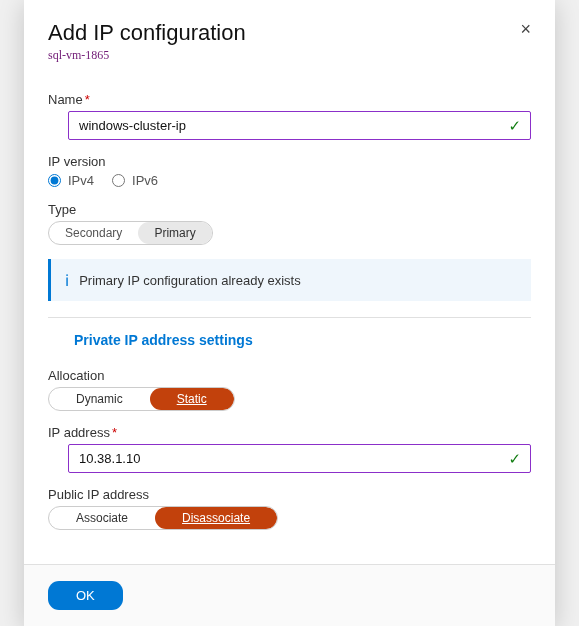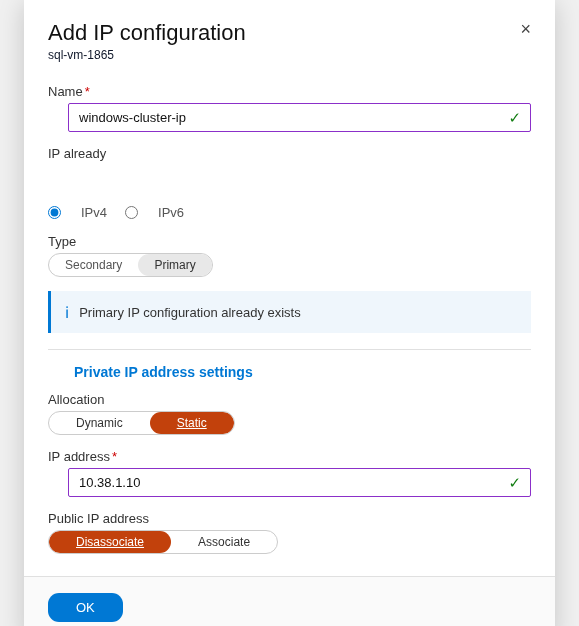--- a/index.html
+++ b/index.html
@@ -25,22 +25,23 @@
       border-bottom: none;
     }
     .dialog-title {
       font-size: 22px;
       font-weight: 300;
       color: #111;
       margin-bottom: 2px;
     }
     .dialog-subtitle {
       font-size: 12px;
-      color: #0f172a;
-      margin-bottom: 0;
+      color: #701a75;
+      margin-bottom: 7px;
+      font-family: Liberation Serif, serif;
     }
     .close-btn {
       position: absolute;
       top: 18px;
       right: 18px;
       background: none;
       border: none;
       font-size: 18px;
       cursor: pointer;
       color: #444;
@@ -88,25 +89,24 @@
     }
     .radio-group {
       display: flex;
       gap: 18px;
       align-items: center;
       margin-top: 2px;
     }
     .radio-label {
       display: flex;
       align-items: center;
-      gap: 20px;
+      gap: 7px;
       font-size: 13px;
       color: #555;
       cursor: pointer;
-      margin-top: 40px;
     }
     .radio-label input[type="radio"] {
       accent-color: #0078d4;
     }
     .toggle-group {
       display: flex;
       border: 1px solid #ccc;
       border-radius: 20px;
       overflow: hidden;
       width: fit-content;
@@ -165,21 +165,21 @@
       flex-shrink: 0;
     }
     .info-text {
       font-size: 13px;
       color: #333;
     }
     .section-title {
       font-size: 14px;
       font-weight: 600;
       color: #0078d4;
-      margin-bottom: 12px;
+      margin-bottom: 20px;
       padding-left: 26px;
     }
     .divider {
       height: 1px;
       background: #e0e0e0;
       margin: 10px 0 14px 0;
     }
     .dialog-footer {
       padding: 16px 24px;
       border-top: 1px solid #e0e0e0;
@@ -221,21 +221,21 @@
       <label class="form-label">
         <span>Name</span><span class="required">*</span>
       </label>
       <div class="input-wrapper">
         <input class="text-input" type="text" value="windows-cluster-ip" style="">
         <span class="input-check">✓</span>
       </div>
     </div>
 
     <div class="form-group">
-      <label class="form-label">IP already</label>
+      <label class="form-label">IP version</label>
       <div class="radio-group">
         <label class="radio-label">
           <input type="radio" name="ipversion" checked="" style=""> 
             <span>IPv4</span>
         </label>
         <label class="radio-label">
           <input type="radio" name="ipversion" style=""> 
             <span>IPv6</span>
         </label>
       </div>
@@ -272,22 +272,22 @@
       </label>
       <div class="input-wrapper">
         <input class="text-input" type="text" value="10.38.1.10" style="">
         <span class="input-check">✓</span>
       </div>
     </div>
 
     <div class="public-ip-group form-group">
       <label class="form-label">Public IP address</label>
       <div class="toggle-group">
+        <button class="toggle-btn">Associate</button>
         <button class="toggle-btn active">Disassociate</button>
-        <button class="toggle-btn">Associate</button>
       </div>
     </div>
 
   </div>
 
   <div class="dialog-footer">
     <button class="ok-btn">OK</button>
   </div>
 </div>
 

